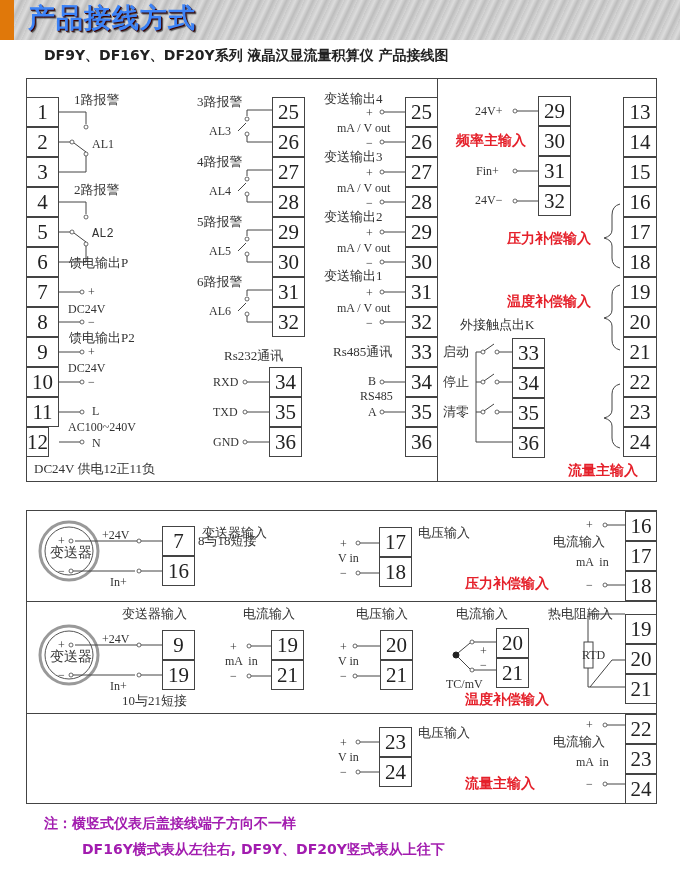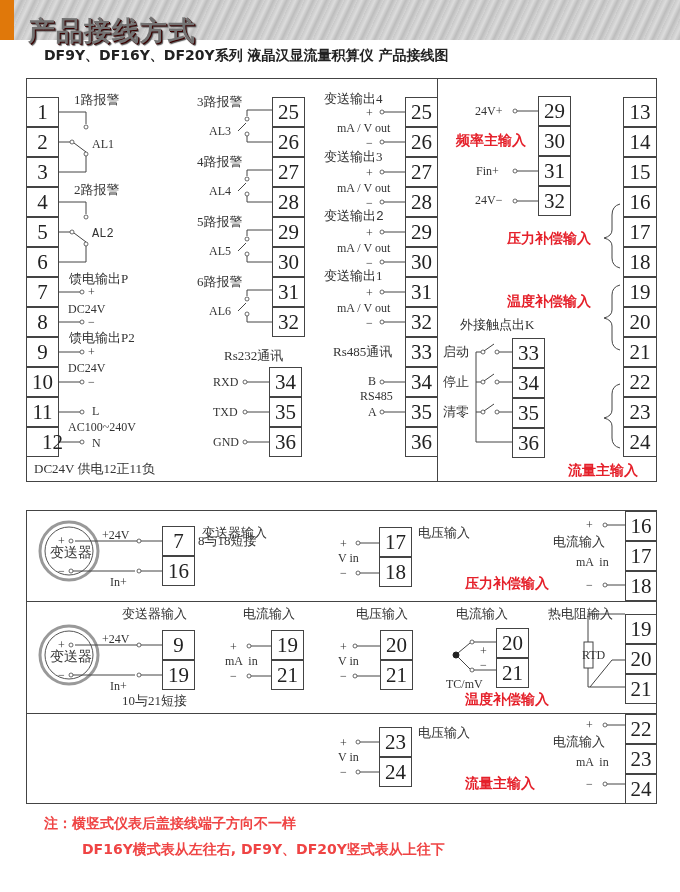--- a/index.html
+++ b/index.html
@@ -5,38 +5,38 @@
   * { box-sizing: border-box; margin: 0; padding: 0; }
   html, body { width: 680px; height: 892px; background: #ffffff; overflow: hidden; }
   body { position: relative; font-family: "DejaVu Serif", "Liberation Serif", serif; color: #222; }
   .abs { position: absolute; }
   .banner {
     left: 0; top: 0; width: 680px; height: 40px;
     background: repeating-linear-gradient(115deg, #c9c9c9 0px, #dcdcdc 4px, #bdbdbd 8px, #d4d4d4 12px);
   }
   .banner-accent { left: 0; top: 0; width: 14px; height: 40px; background: #e0780a; }
   .banner-title {
-    left: 28px; top: 13px; font-family: "DejaVu Sans", sans-serif; font-weight: bold;
-    font-size: 27px; color: #737373; letter-spacing: 1px;
+    left: 28px; top: 0; font-family: "DejaVu Sans", sans-serif; font-weight: bold;
+    font-size: 27px; color: #3b82f6; letter-spacing: 1px;
     text-shadow: 1px 1px 0 #3a0000, 2px 2px 1px #555;
   }
   .subtitle {
     left: 44px; top: 47px; font-family: "DejaVu Sans", sans-serif; font-weight: bold;
     font-size: 14px; color: #222;
   }
   .frame { border: 1.5px solid #444; background: transparent; }
   .term {
     position: absolute; border: 1px solid #444; background: #fff;
     font-family: "Liberation Serif", serif; font-size: 21px; line-height: 28px;
     text-align: center; color: #222;
   }
   .lbl { position: absolute; font-family: "Liberation Serif", serif; font-size: 12px; color: #333; white-space: nowrap; line-height: 14px; }
   .lbl-cn { font-size: 13px; }
   .red { position: absolute; font-family: "DejaVu Sans", sans-serif; font-weight: bold; font-size: 14px; color: #e5202a; white-space: nowrap; }
-  .note { position: absolute; font-family: "DejaVu Sans", sans-serif; font-weight: bold; font-size: 14px; color: #ef4444; white-space: nowrap; }
+  .note { position: absolute; font-family: "DejaVu Sans", sans-serif; font-weight: bold; font-size: 14px; color: #a21caf; white-space: nowrap; }
   svg.wires { position: absolute; left: 0; top: 0; width: 680px; height: 892px; pointer-events: none; }
   svg.wires line, svg.wires path, svg.wires polyline { stroke: #444; stroke-width: 1; fill: none; }
   svg.wires circle.dot { fill: #fff; stroke: #444; stroke-width: 0.8; }
 </style>
 </head>
 <body>
 
 <div class="abs banner"></div>
 <div class="abs banner-accent"></div>
 <div class="abs banner-title">产品接线方式</div>
@@ -240,27 +240,27 @@
   <div class="term" style="left:26px;top:127px;width:33px;height:30px;">2</div>
   <div class="term" style="left:26px;top:157px;width:33px;height:30px;">3</div>
   <div class="term" style="left:26px;top:187px;width:33px;height:30px;">4</div>
   <div class="term" style="left:26px;top:217px;width:33px;height:30px;">5</div>
   <div class="term" style="left:26px;top:247px;width:33px;height:30px;">6</div>
   <div class="term" style="left:26px;top:277px;width:33px;height:30px;">7</div>
   <div class="term" style="left:26px;top:307px;width:33px;height:30px;">8</div>
   <div class="term" style="left:26px;top:337px;width:33px;height:30px;">9</div>
   <div class="term" style="left:26px;top:367px;width:33px;height:30px;">10</div>
   <div class="term" style="left:26px;top:397px;width:33px;height:30px;">11</div>
-  <div class="term" style="left:26px;top:427px;width:33px;height:30px;padding-left:15px;">12</div>
+  <div class="term" style="left:26px;top:427px;width:23px;height:30px;">12</div>
 </div>
 <div class="lbl lbl-cn" style="left:74px;top:93px;">1路报警</div>
 <div class="lbl" style="left:92px;top:137px;">AL1</div>
 <div class="lbl lbl-cn" style="left:74px;top:183px;">2路报警</div>
 <div class="lbl" style="left:92px;top:227px;font-family:Liberation Mono, monospace;">AL2</div>
-<div class="lbl lbl-cn" style="left:69px;top:272px;">馈电输出P</div>
+<div class="lbl lbl-cn" style="left:69px;top:256px;">馈电输出P</div>
 <div class="lbl" style="left:88px;top:285px;">+</div>
 <div class="lbl" style="left:68px;top:302px;">DC24V</div>
 <div class="lbl" style="left:88px;top:315px;">−</div>
 <div class="lbl lbl-cn" style="left:69px;top:331px;">馈电输出P2</div>
 <div class="lbl" style="left:88px;top:345px;">+</div>
 <div class="lbl" style="left:68px;top:361px;">DC24V</div>
 <div class="lbl" style="left:88px;top:375px;">−</div>
 <div class="lbl" style="left:92px;top:404px;">L</div>
 <div class="lbl" style="left:68px;top:420px;">AC100~240V</div>
 <div class="lbl" style="left:92px;top:436px;">N</div>
@@ -308,21 +308,21 @@
   <div class="term" style="left:405px;top:427px;width:33px;height:30px;">36</div>
 </div>
 <div class="lbl lbl-cn" style="left:324px;top:92px;">变送输出4</div>
 <div class="lbl" style="left:366px;top:106px;">+</div>
 <div class="lbl" style="left:337px;top:121px;">mA / V out</div>
 <div class="lbl" style="left:366px;top:136px;">−</div>
 <div class="lbl lbl-cn" style="left:324px;top:150px;">变送输出3</div>
 <div class="lbl" style="left:366px;top:166px;">+</div>
 <div class="lbl" style="left:337px;top:181px;">mA / V out</div>
 <div class="lbl" style="left:366px;top:196px;">−</div>
-<div class="lbl lbl-cn" style="left:324px;top:210px;font-family:Liberation Mono, monospace;">变送输出2</div>
+<div class="lbl lbl-cn" style="left:324px;top:210px;">变送输出2</div>
 <div class="lbl" style="left:366px;top:226px;">+</div>
 <div class="lbl" style="left:337px;top:241px;">mA / V out</div>
 <div class="lbl" style="left:366px;top:256px;">−</div>
 <div class="lbl lbl-cn" style="left:324px;top:269px;">变送输出1</div>
 <div class="lbl" style="left:366px;top:286px;">+</div>
 <div class="lbl" style="left:337px;top:301px;">mA / V out</div>
 <div class="lbl" style="left:366px;top:316px;">−</div>
 <div class="lbl lbl-cn" style="left:333px;top:345px;">Rs485通讯</div>
 <div class="lbl" style="left:368px;top:374px;">B</div>
 <div class="lbl" style="left:360px;top:389px;">RS485</div>

